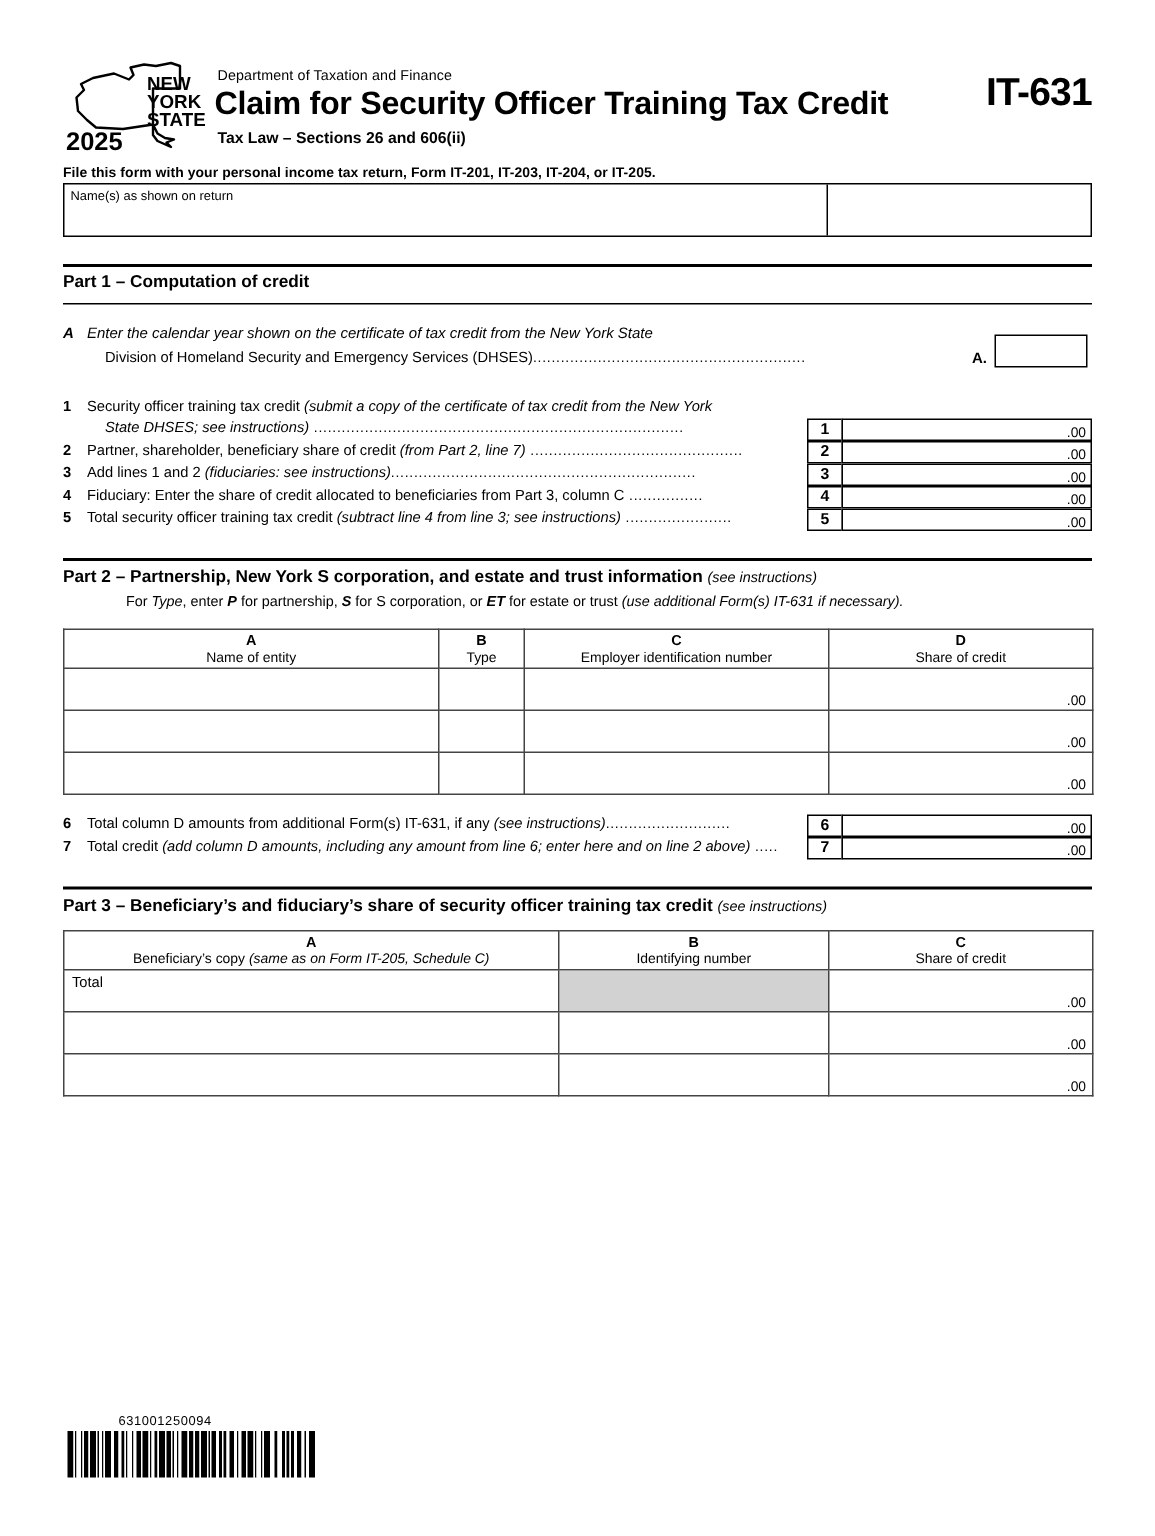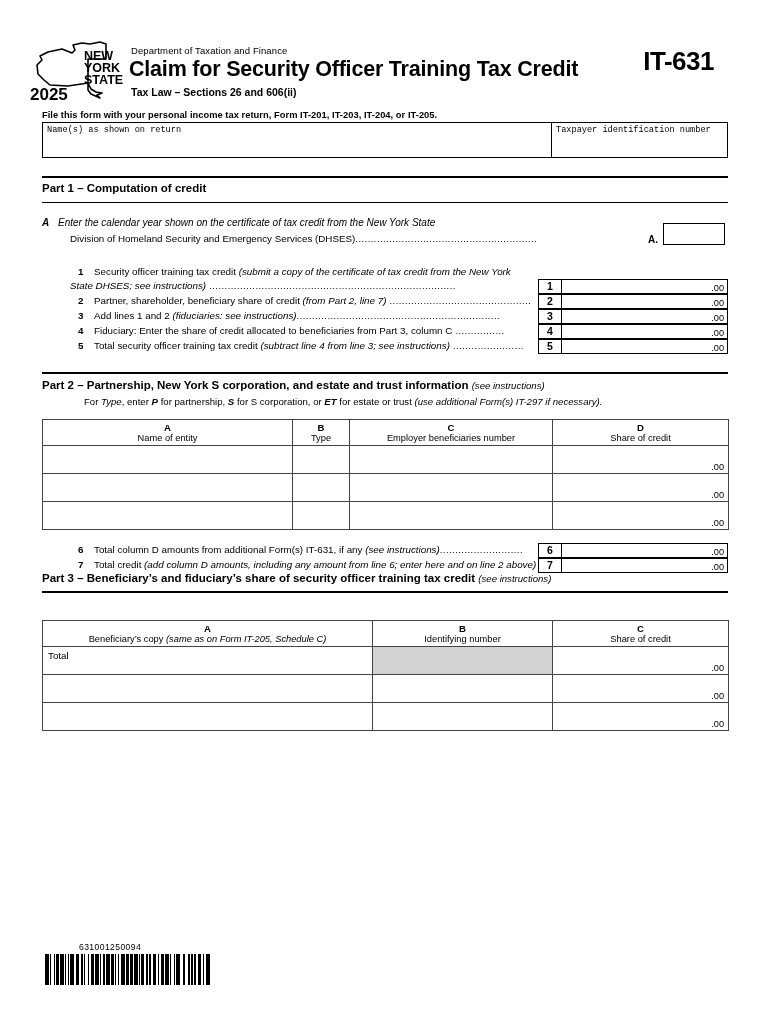--- a/index.html
+++ b/index.html
@@ -11,21 +11,21 @@
     font-family: "Liberation Sans", sans-serif;
     color: #000;
     position: relative;
     overflow: hidden;
   }
   .page { position: relative; width: 770px; height: 1024px; padding: 0; }
 
   
   .header {
     position: absolute;
-    left: 28px; top: 38px; width: 686px; height: 68px;
+    left: 42px; top: 38px; width: 686px; height: 68px;
   }
   .logo-wrap {
     position: absolute; left: 0; top: 0; width: 105px; height: 66px;
   }
   .logo-svg { display: block; }
   .dept-line {
     position: absolute; left: 103px; top: 7px;
     font-size: 9.5px; letter-spacing: 0.1px; white-space: nowrap;
   }
   .main-title {
@@ -48,21 +48,20 @@
     position: absolute; left: 42px; top: 110px;
     font-size: 9.3px; font-weight: bold; letter-spacing: 0.05px;
     white-space: nowrap;
   }
 
   
   .namebox {
     position: absolute; left: 42px; top: 122px; width: 686px; height: 36px;
     border: 1px solid #000;
     display: flex;
-    font-family: Liberation Mono, monospace;
   }
   .namebox .cell {
     position: relative; height: 100%;
   }
   .namebox .cell.left { width: 509px; border-right: 1px solid #000; }
   .namebox .cell.right { flex: 1; }
   .namebox .lbl {
     position: absolute; left: 4px; top: 2px;
     font-size: 8.6px; white-space: nowrap;
   }
@@ -108,21 +107,21 @@
     background: #fff;
   }
 
   
   .p1wrap { position: absolute; left: 42px; top: 266px; width: 686px; }
   .p1row {
     position: relative; height: 16px;
   }
   .p1text {
     position: absolute; left: 0; top: 0;
-    font-size: 9.8px; white-space: nowrap; margin-left: 36px;
+    font-size: 9.8px; white-space: nowrap;
   }
   .p1text .n { font-weight: bold; display: inline-block; width: 16px; }
   .p1text i { font-style: italic; }
   .p1cont { position: absolute; left: 28px; top: 0; font-size: 9.8px; white-space: nowrap; }
   .p1cont i { font-style: italic; }
 
   .numbox {
     position: absolute;
     width: 24px; height: 15px;
     border: 1.5px solid #000;
@@ -209,23 +208,20 @@
     <div class="tax-law">Tax Law – Sections 26 and 606(ii)</div>
     <div class="form-no">IT-631</div>
   </div>
 
   <div class="file-line">File this form with your personal income tax return, Form IT-201, IT-203, IT-204, or IT-205.</div>
 
   <div class="namebox">
     <div class="cell left">
       <span class="lbl">Name(s) as shown on return</span>
     </div>
-    <div class="cell right">
-      <span class="lbl">Taxpayer identification number</span>
-    </div>
   </div>
 
   <div class="part-rule" style="top:176px;"></div>
   <div class="part-title" style="top:182px;">Part 1 – Computation of credit</div>
   <div class="part-rule thin" style="top:202px;"></div>
 
   <div class="itemA-l1">
     <span class="anum">A</span><span>Enter the calendar year shown on the certificate of tax credit from the New York State</span>
   </div>
   <div class="itemA-l2">
@@ -288,21 +284,21 @@
         <span class="cents">.00</span>
       </div>
     </div>
   </div>
 
   <div class="part-rule" style="top:372px;"></div>
   <div class="part-title" style="top:379px;">
     <span>Part 2 – Partnership, New York S corporation, and estate and trust information </span><span class="note">(see instructions)</span>
   </div>
   <div class="part-sub" style="top:396px; left:84px;">
-    For <i>Type</i>, enter <b>P</b> for partnership, <b>S</b> for S corporation, or <b>ET</b> for estate or trust <i>(use additional Form(s) IT-297 if necessary).</i>
+    For <i>Type</i>, enter <b>P</b> for partnership, <b>S</b> for S corporation, or <b>ET</b> for estate or trust <i>(use additional Form(s) IT-631 if necessary).</i>
   </div>
 
   <table class="tbl" style="top:419px;">
     <colgroup>
       <col style="width:250px">
         <col style="width:57px">
         <col style="width:203px">
         <col style="width:176px">
     </colgroup>
     <thead>
@@ -310,21 +306,21 @@
         <th class="hdr">
           <span class="ltr">A</span>
           <span class="sub">Name of entity</span>
         </th>
         <th class="hdr">
           <span class="ltr">B</span>
           <span class="sub">Type</span>
         </th>
         <th class="hdr">
           <span class="ltr">C</span>
-          <span class="sub">Employer beneficiaries number</span>
+          <span class="sub">Employer identification number</span>
         </th>
         <th class="hdr">
           <span class="ltr">D</span>
           <span class="sub">Share of credit</span>
         </th>
       </tr>
     </thead>
     <tbody>
       <tr class="datarow">
         <td></td>
@@ -368,21 +364,21 @@
         <span class="n">7</span><span>Total credit </span><i>(add column D amounts, including any amount from line 6; enter here and on line 2 above)</i><span class="dots"> .....</span>
       </div>
       <div class="numbox" style="left:496px; top:-1px;">7</div>
       <div class="valbox" style="left:519px; top:-1px; width:167px;">
         <span class="cents">.00</span>
       </div>
     </div>
   </div>
 
   <div class="part-rule" style="top:591px;"></div>
-  <div class="part-title" style="top:572px;">
+  <div class="part-title" style="top:598px;">
     <span>Part 3 – Beneficiary’s and fiduciary’s share of security officer training tax credit </span><span class="note">(see instructions)</span>
   </div>
 
   <table class="tbl" style="top:620px;">
     <colgroup>
       <col style="width:330px">
         <col style="width:180px">
         <col style="width:176px">
     </colgroup>
     <thead>

